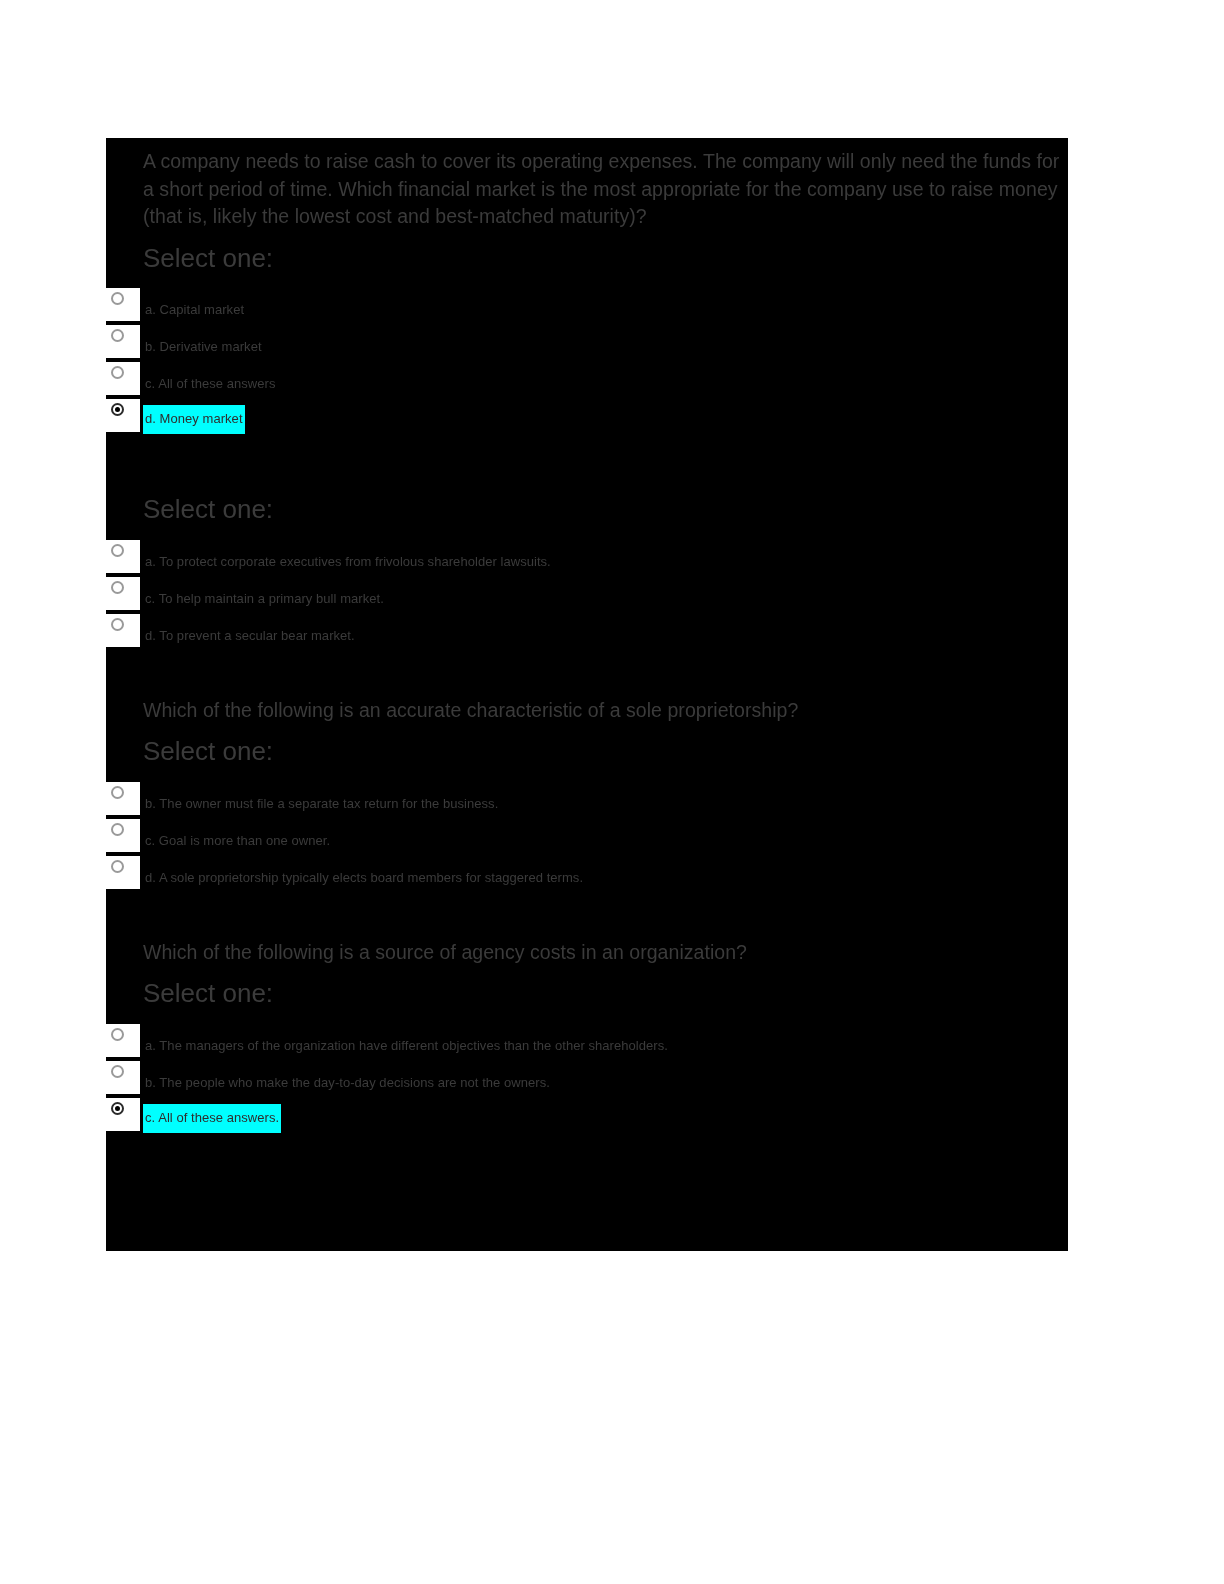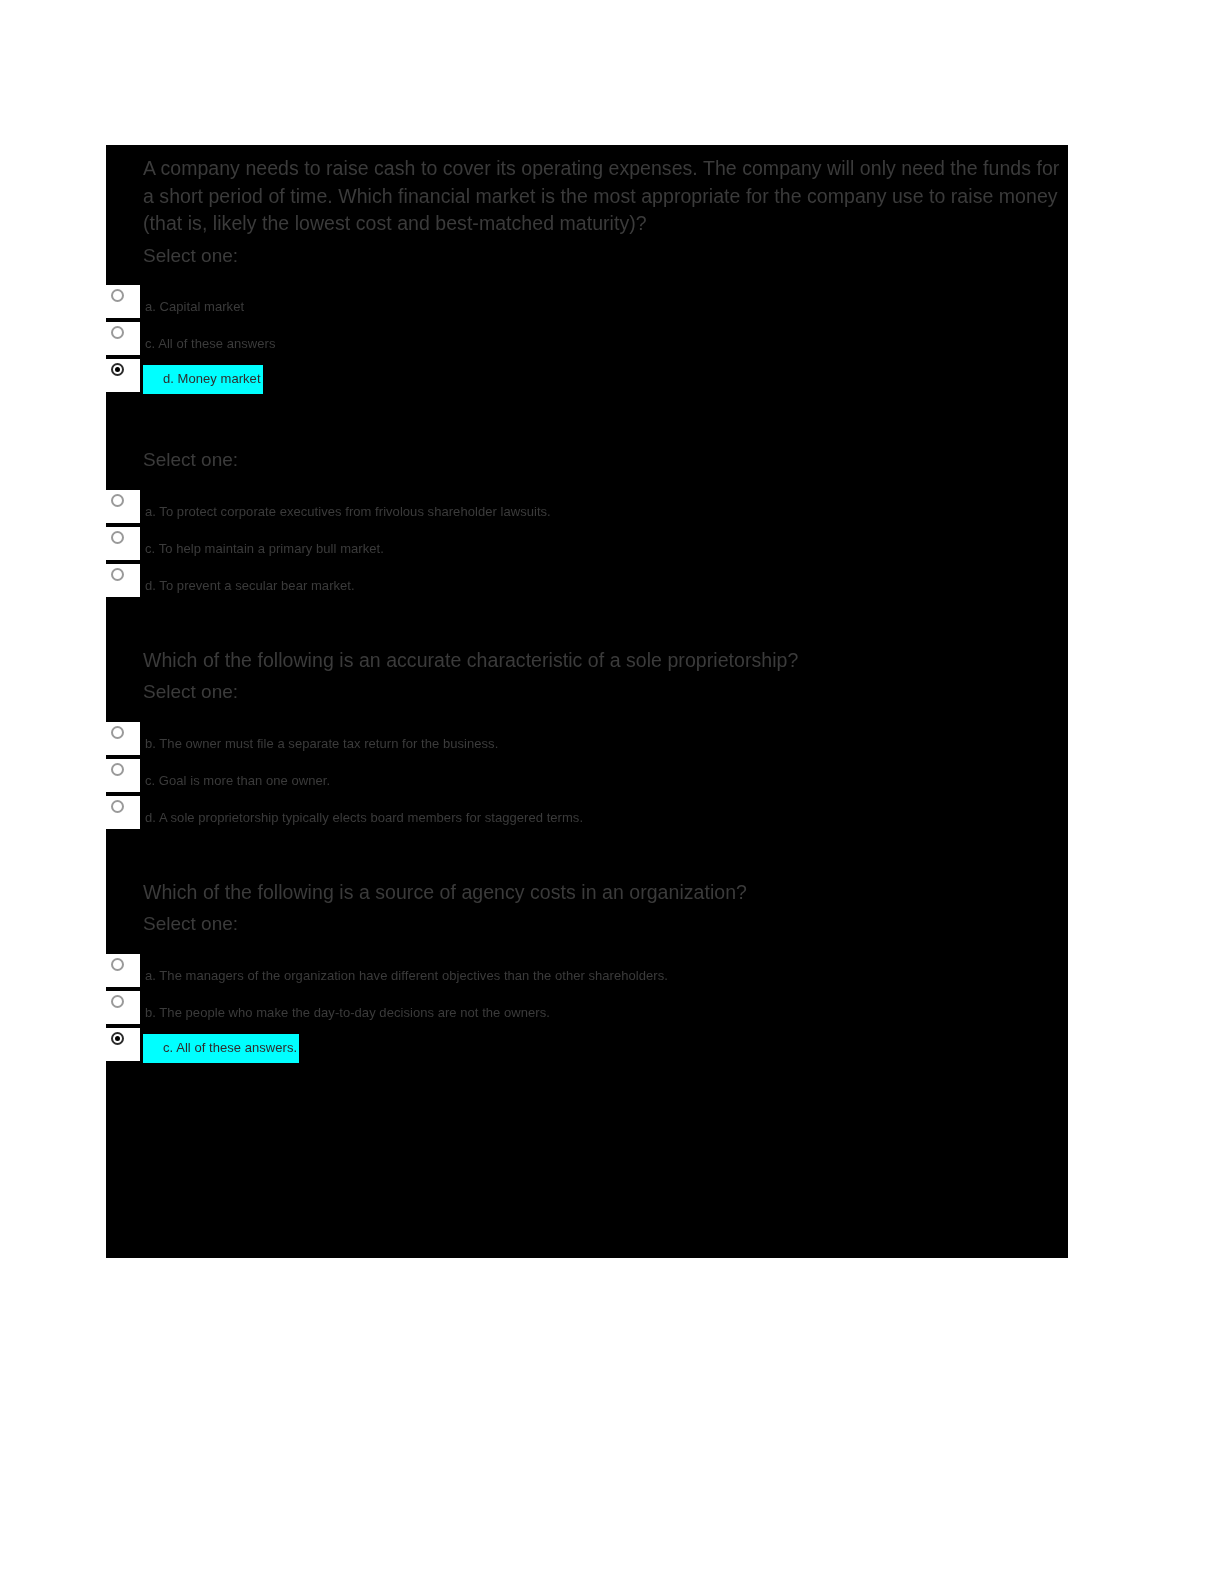--- a/index.html
+++ b/index.html
@@ -12,21 +12,21 @@
     height: 1584px;
     position: relative;
     font-family: "Liberation Sans", sans-serif;
     overflow: hidden;
   }
 
   
   #quiz-block {
     position: absolute;
     left: 106px;
-    top: 145px;
+    top: 138px;
     width: 962px;
     height: 1113px;
     background: #000000;
     overflow: hidden;
   }
 
   .question-group {
     position: relative;
   }
 
@@ -35,24 +35,24 @@
     font-size: 19.5px;
     line-height: 27.5px;
     padding-left: 37px;
     padding-right: 0px;
     white-space: pre-wrap;
     letter-spacing: 0.05px;
   }
 
   .select-one {
     color: #3b3b3b;
-    font-size: 19px;
+    font-size: 26px;
     line-height: 27.5px;
     padding-left: 37px;
-    margin-top: 4px;
+    margin-top: 14px;
   }
 
   .options {
     margin-top: 16px;
   }
 
   .option-row {
     position: relative;
     height: 37px;
   }
@@ -98,21 +98,21 @@
     top: 9px;
     color: #3b3b3b;
     font-size: 13px;
     line-height: 26px;
     white-space: nowrap;
     letter-spacing: 0.05px;
   }
   .option-label.highlight {
     background: #00ffff;
     color: #2e2e2e;
-    padding: 1px 2px 2px 20px;
+    padding: 1px 2px 2px 2px;
     top: 6px;
     left: 37px;
   }
 
   .group-gap { height: 46px; }
   .block-top-pad { height: 10px; }
 </style>
 </head>
 <body>
 
@@ -126,20 +126,26 @@
       <div class="option-row">
         <span class="radio-cell">
             <span class="radio-dot"></span>
           </span>
         <span class="option-label">a. Capital market</span>
       </div>
       <div class="option-row">
         <span class="radio-cell">
             <span class="radio-dot"></span>
           </span>
+        <span class="option-label">b. Derivative market</span>
+      </div>
+      <div class="option-row">
+        <span class="radio-cell">
+            <span class="radio-dot"></span>
+          </span>
         <span class="option-label">c. All of these answers</span>
       </div>
       <div class="option-row">
         <span class="radio-cell">
             <span class="radio-dot checked"></span>
           </span>
         <span class="option-label highlight">d. Money market</span>
       </div>
     </div>
   </div>

